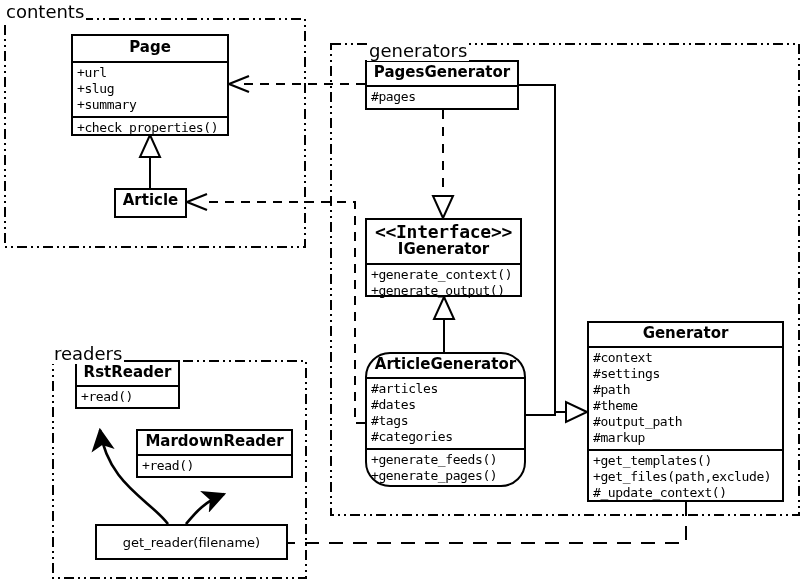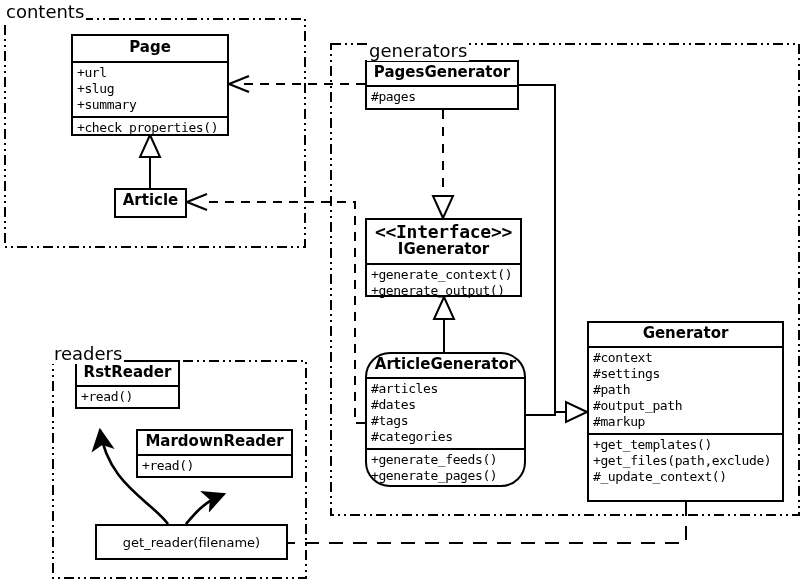--- a/index.html
+++ b/index.html
@@ -215,20 +215,21 @@
       <div class="member">+generate_pages()</div>
     </div>
   </div>
 
   <div class="uml" style="left:587px; top:321px; width:197px; height:181px;">
     <div class="name" style="padding:3px 4px 4px 4px;">Generator</div>
     <div class="compartment sep">
       <div class="member">#context</div>
       <div class="member">#settings</div>
       <div class="member">#path</div>
+      <div class="member">#theme</div>
       <div class="member">#output_path</div>
       <div class="member">#markup</div>
     </div>
     <div class="compartment sep">
       <div class="member">+get_templates()</div>
       <div class="member">+get_files(path,exclude)</div>
       <div class="member">#_update_context()</div>
     </div>
   </div>
 

